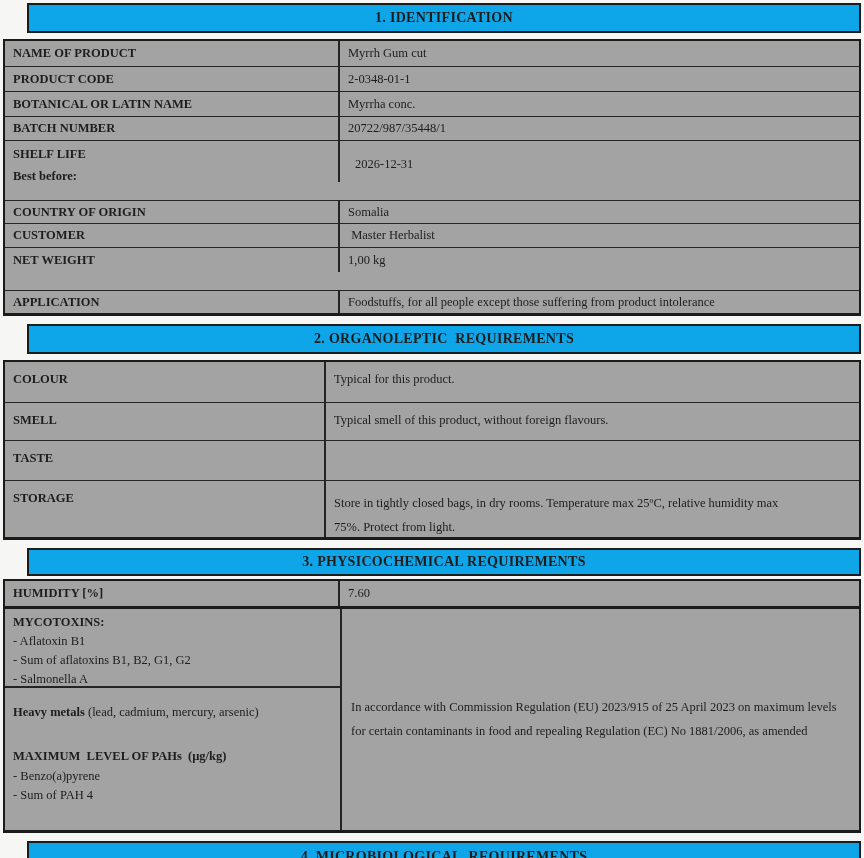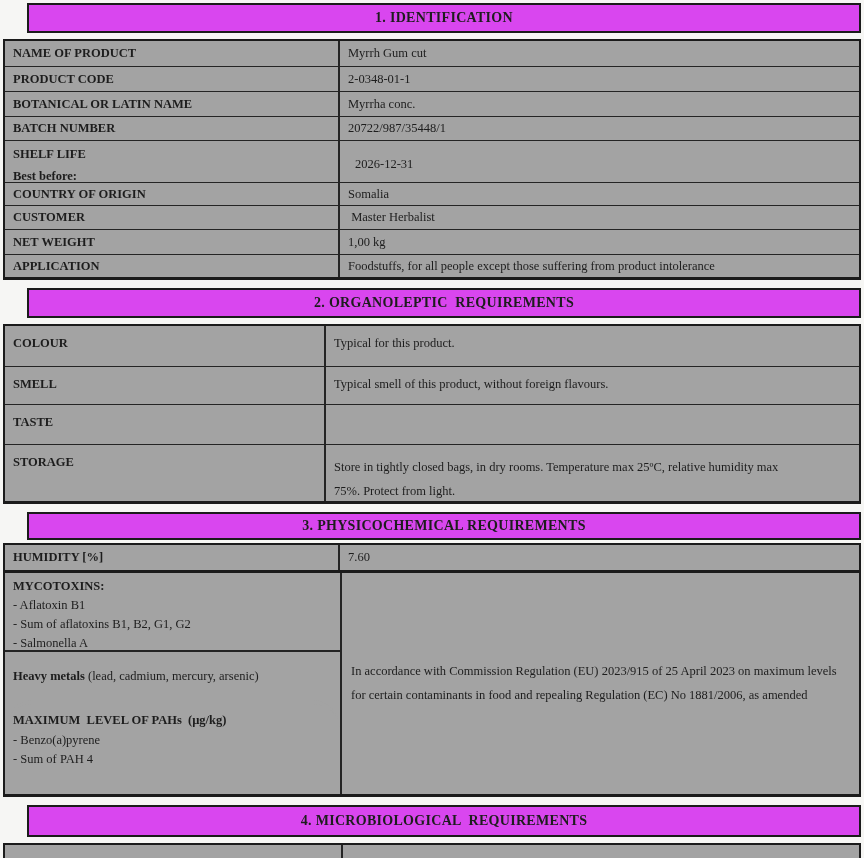--- a/index.html
+++ b/index.html
@@ -7,21 +7,21 @@
     width:864px;height:858px;overflow:hidden;
     background:#f6f6f4;color:#1d1d1d;
     font-family:"Liberation Serif","DejaVu Serif",serif;
     font-size:12.5px;
     -webkit-font-smoothing:antialiased;
   }
   .page{position:relative;width:858px;margin:0 3px;}
 
   
   .hdr{
-    border:2px solid #1b1b1b;background:#d946ef;
+    border:2px solid #1b1b1b;background:#0ea5e9;
     display:flex;align-items:center;justify-content:center;
     box-sizing:border-box;
     margin-left:24px;
   }
   .hdr-t{font-weight:bold;font-size:14px;letter-spacing:.3px;white-space:pre;}
 
   
   .tbl{
     border:2px solid #1b1b1b;border-bottom-width:3px;background:#a3a3a3;
     box-sizing:border-box;
@@ -36,21 +36,21 @@
   .vc{
     box-sizing:border-box;padding:0 8px;flex:1;
     display:flex;align-items:center;white-space:pre-wrap;
   }
   .top .lc,.top .vc{align-items:flex-start;}
 
   
   .w1{width:335px;} .w2{width:321px;} .w4{width:338px;}
 
   
-  .h24{height:25px;} .h23{height:24px;} .h22{height:23px;}
+  .h24{height:25px;} .h23{height:24px;} .h22{height:23px;margin-top:18px;}
   .shelf{height:42px;}
   .shelf .lc{display:block;padding-top:5px;line-height:16px;}
   .shelf .lbl2{margin-top:6px;}
   .shelf .vc{padding-top:5px;padding-left:15px;}
 
   
   .s2 .row{align-items:stretch;}
   .r40{height:40px;} .r38{height:38px;} .r56{height:57px;}
   .s2 .lc,.s2 .vc{align-items:flex-start;padding-top:10px;display:flex;}
   .val-narrow{max-width:470px;line-height:24px;}

